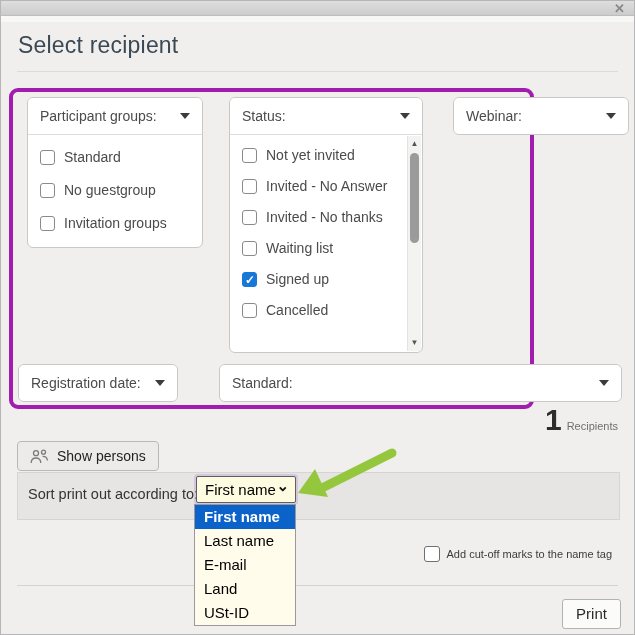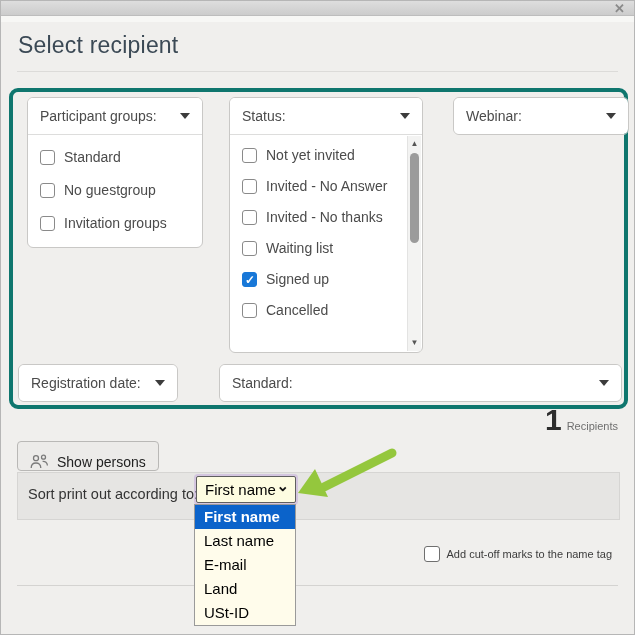--- a/index.html
+++ b/index.html
@@ -24,22 +24,22 @@
   }
 
   .page-title {
     position:absolute; left:17px; top:31px;
     font-size:23px; color:#3b4955; letter-spacing:.2px;
   }
   .title-rule { position:absolute; left:16px; right:16px; top:70px; height:1px; background:#dcdbd9; }
 
   
   .filter-box {
-    position:absolute; left:8px; top:87px; width:619px; height:321px;
-    border:4px solid #0f766e; border-radius:9px;
+    position:absolute; left:8px; top:87px; width:525px; height:321px;
+    border:4px solid #a21caf; border-radius:9px;
   }
 
   .panel {
     position:absolute; background:#ffffff; border:1px solid #c9c8c6;
     border-radius:6px; overflow:hidden;
   }
   .panel-header {
     display:flex; align-items:center; justify-content:space-between;
     padding:10px 12px; cursor:pointer; background:#fff;
   }
@@ -85,21 +85,21 @@
   .panel-programme { left:206px; top:272px; width:403px; }
 
   
   .recipients { position:absolute; right:16px; top:402px; display:flex; align-items:baseline; gap:5px; }
   .recipients .count { font-size:30px; font-weight:600; color:#2d2d2d; }
   .recipients .rlabel { font-size:11px; color:#6f6f6f; }
 
   
   .show-persons {
     position:absolute; left:16px; top:440px; height:30px;
-    display:flex; align-items:flex-start; gap:8px; padding:12px 12px;
+    display:flex; align-items:center; gap:8px; padding:0 12px;
     background:#ecebe9; border:1px solid #b9b8b6; border-radius:4px; cursor:pointer;
   }
   .show-persons .btn-label { font-size:14px; color:#222; }
 
   
   .sort-bar {
     position:absolute; left:16px; top:471px; width:603px; height:48px;
     background:#e6e5e3; border:1px solid #d6d5d3;
     display:flex; align-items:center; padding:0 10px 4px;
   }
@@ -252,14 +252,15 @@
     <polygon points="297,492 327,496 314,468" fill="#94c73d"></polygon>
   </svg>
 
   <label class="cutoff-row">
     <span class="cb"></span>
     <span class="cut-label">Add cut-off marks to the name tag</span>
   </label>
 
   <div class="footer-rule"></div>
 
+  <div class="print-btn">Print</div>
 
 </div>
 
 </body></html>

